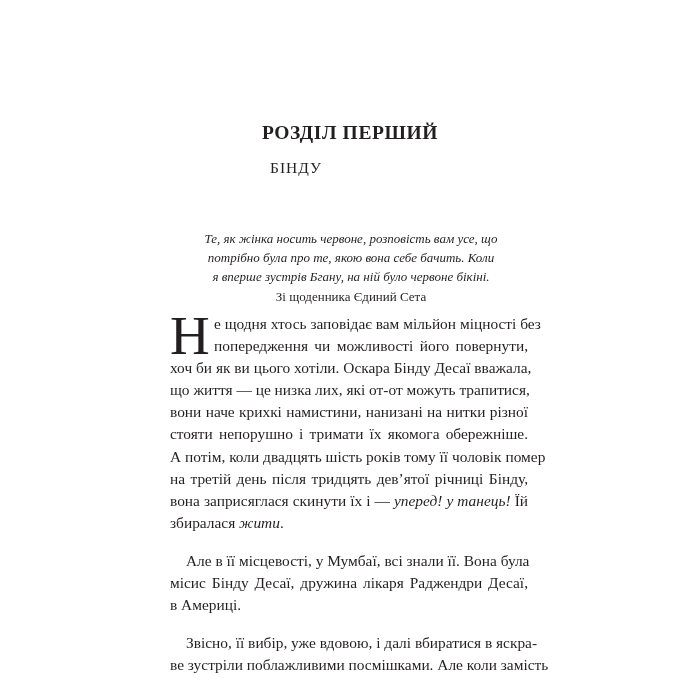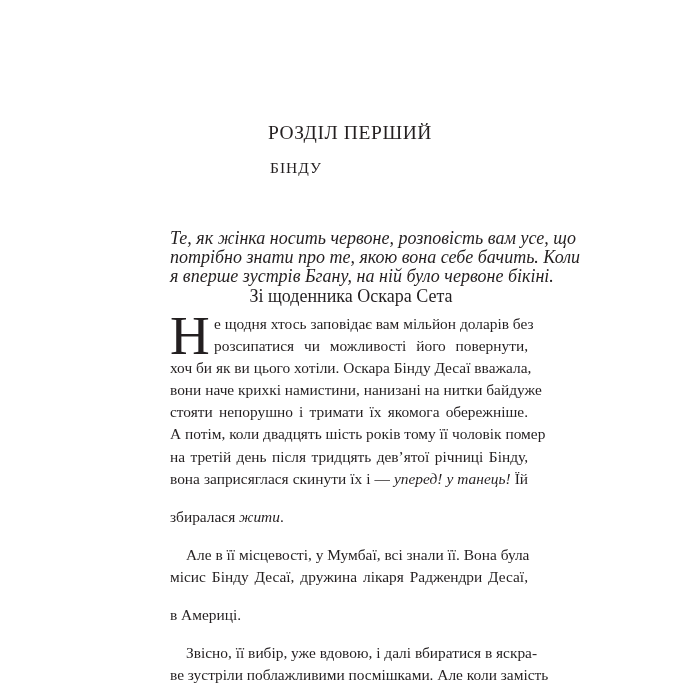--- a/index.html
+++ b/index.html
@@ -1,53 +1,54 @@
 <!DOCTYPE html>
 <html><head>
 <meta charset="utf-8">
 <style>
   html, body { margin: 0; padding: 0; background: #ffffff; }
   body { width: 700px; height: 700px; position: relative; overflow: hidden;
          font-family: "Liberation Serif", "DejaVu Serif", serif; color: #231f20; }
   .chapter-title { position: absolute; left: 0; width: 700px; top: 122px; text-align: center;
-                   font-size: 19.5px; letter-spacing: 0.6px; }
+                   font-size: 19.5px; letter-spacing: 0.6px; font-weight: bold; }
   .chapter-sub { position: absolute; left: 0; width: 592px; top: 159px; text-align: center;
                  font-size: 15.5px; letter-spacing: 1px; }
   .epigraph { position: absolute; left: 170px; width: 362px; top: 229px; text-align: center;
-              font-size: 18px; line-height: 19.2px; }
+              font-size: 13px; line-height: 19.2px; }
   .epigraph .ep-line { display: block; font-style: italic; white-space: nowrap; }
   .epigraph .ep-source { display: block; font-style: normal; white-space: nowrap; }
   .body { position: absolute; left: 184px; width: 344px; top: 313px;
           font-size: 15.4px; line-height: 22.1px; }
   .line { display: block; white-space: nowrap; text-align: justify; text-align-last: justify; height: 22.1px; }
-  .line.last { text-align-last: left; margin-top: 16px; }
+  .line.last { text-align-last: left; }
   .line.indent { padding-left: 16px; margin-top: 16px; }
   .dropcap { position: absolute; left: 0; top: 3px; font-size: 55px; line-height: 40px; }
   .line.dc { padding-left: 44px; }
   em { font-style: italic; }
 </style>
 </head>
 <body>
 
 <div class="chapter-title">РОЗДІЛ ПЕРШИЙ</div>
 <div class="chapter-sub">БІНДУ</div>
 
 <div class="epigraph">
   <span class="ep-line">Те, як жінка носить червоне, розповість вам усе, що</span>
-  <span class="ep-line">потрібно знати про те, якою вона себе бачить. Коли</span>
+  <span class="ep-line">потрібно була про те, якою вона себе бачить. Коли</span>
   <span class="ep-line">я вперше зустрів Бгану, на ній було червоне бікіні.</span>
-  <span class="ep-source">Зі щоденника Оскара Сета</span>
+  <span class="ep-source">Зі щоденника Єдиний Сета</span>
 </div>
 
 <div class="body" style="left:170px;width:358px;">
   <span class="dropcap">Н</span>
-  <span class="line dc">е щодня хтось заповідає вам мільйон доларів без</span>
-  <span class="line dc">розсипатися чи можливості його повернути,</span>
+  <span class="line dc">е щодня хтось заповідає вам мільйон міцності без</span>
+  <span class="line dc">попередження чи можливості його повернути,</span>
   <span class="line">хоч би як ви цього хотіли. Оскара Бінду Десаї вважала,</span>
-  <span class="line">вони наче крихкі намистини, нанизані на нитки байдуже</span>
+  <span class="line">що життя — це низка лих, які от-от можуть трапитися,</span>
+  <span class="line">вони наче крихкі намистини, нанизані на нитки різної</span>
   <span class="line">стояти непорушно і тримати їх якомога обережніше.</span>
   <span class="line">А потім, коли двадцять шість років тому її чоловік помер</span>
   <span class="line">на третій день після тридцять дев’ятої річниці Бінду,</span>
   <span class="line"><span>вона заприсяглася скинути їх і — </span><em>уперед! у танець!</em><span> Їй</span></span>
   <span class="line last"><span>збиралася </span><em>жити</em><span>.</span></span>
   <span class="line indent">Але в її місцевості, у Мумбаї, всі знали її. Вона була</span>
   <span class="line">місис Бінду Десаї, дружина лікаря Раджендри Десаї,</span>
   <span class="line last">в Америці.</span>
   <span class="line indent">Звісно, її вибір, уже вдовою, і далі вбиратися в яскра-</span>
   <span class="line">ве зустріли поблажливими посмішками. Але коли замість</span>

